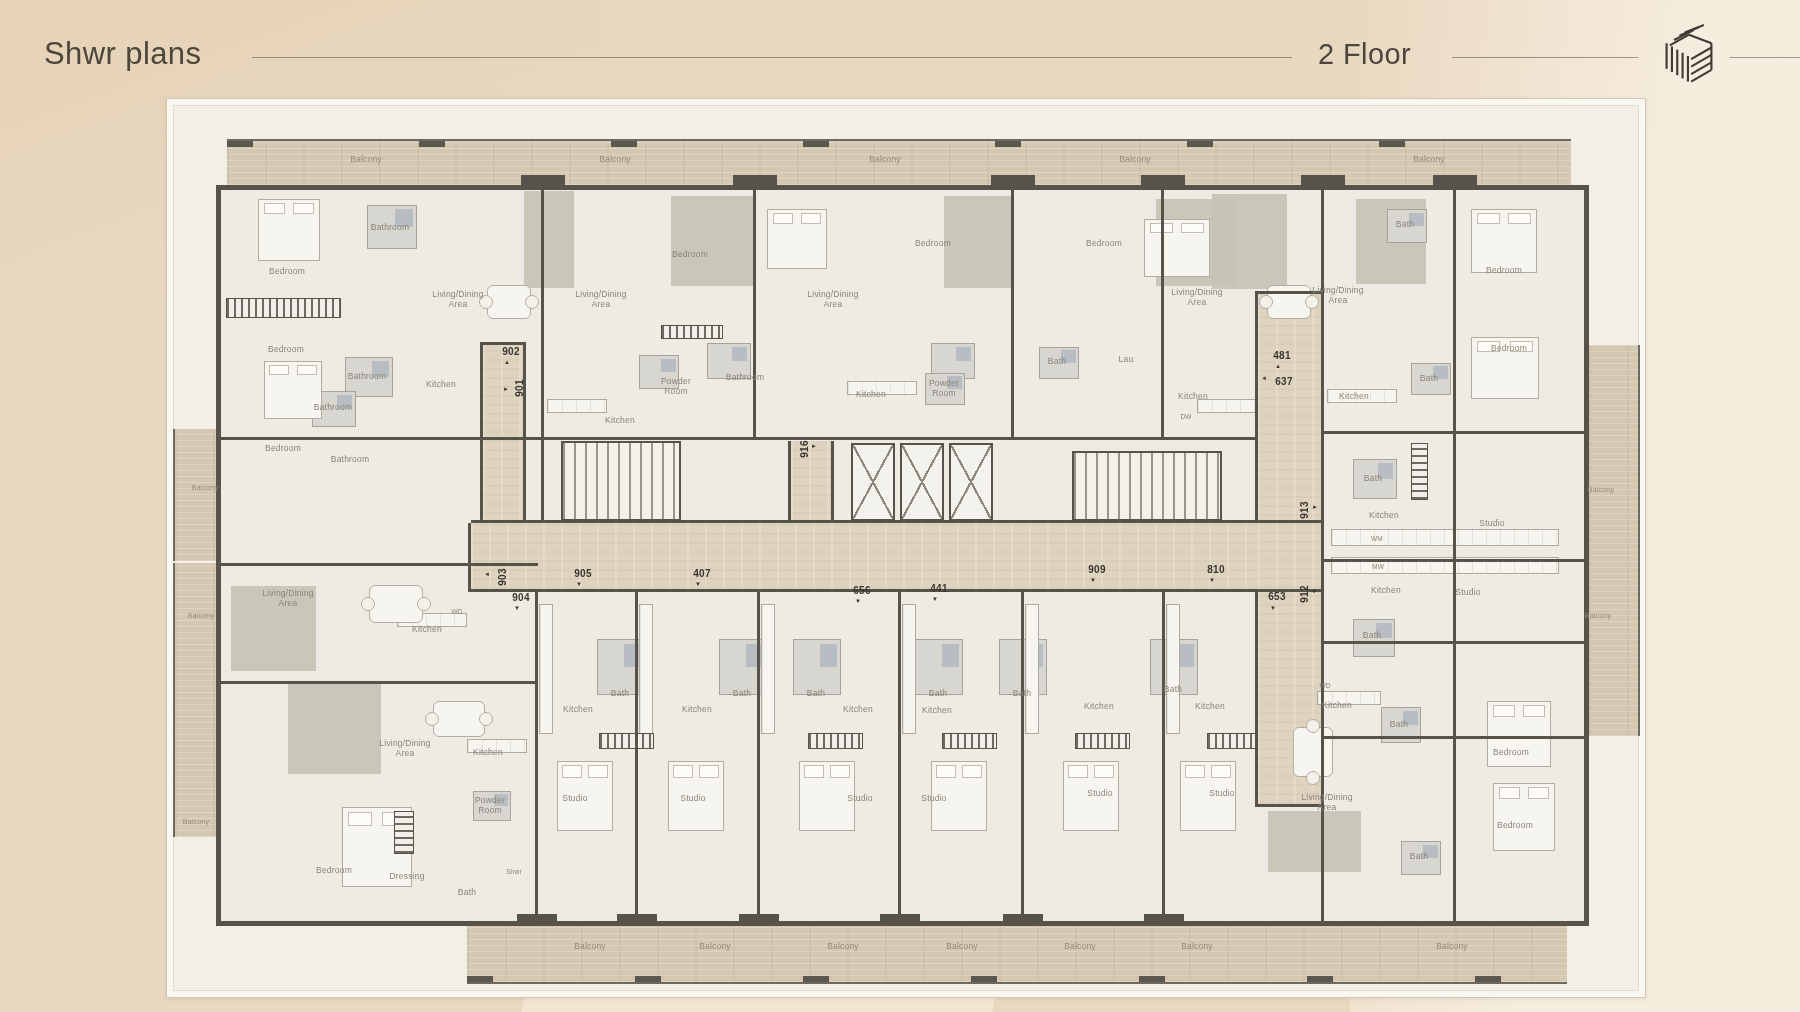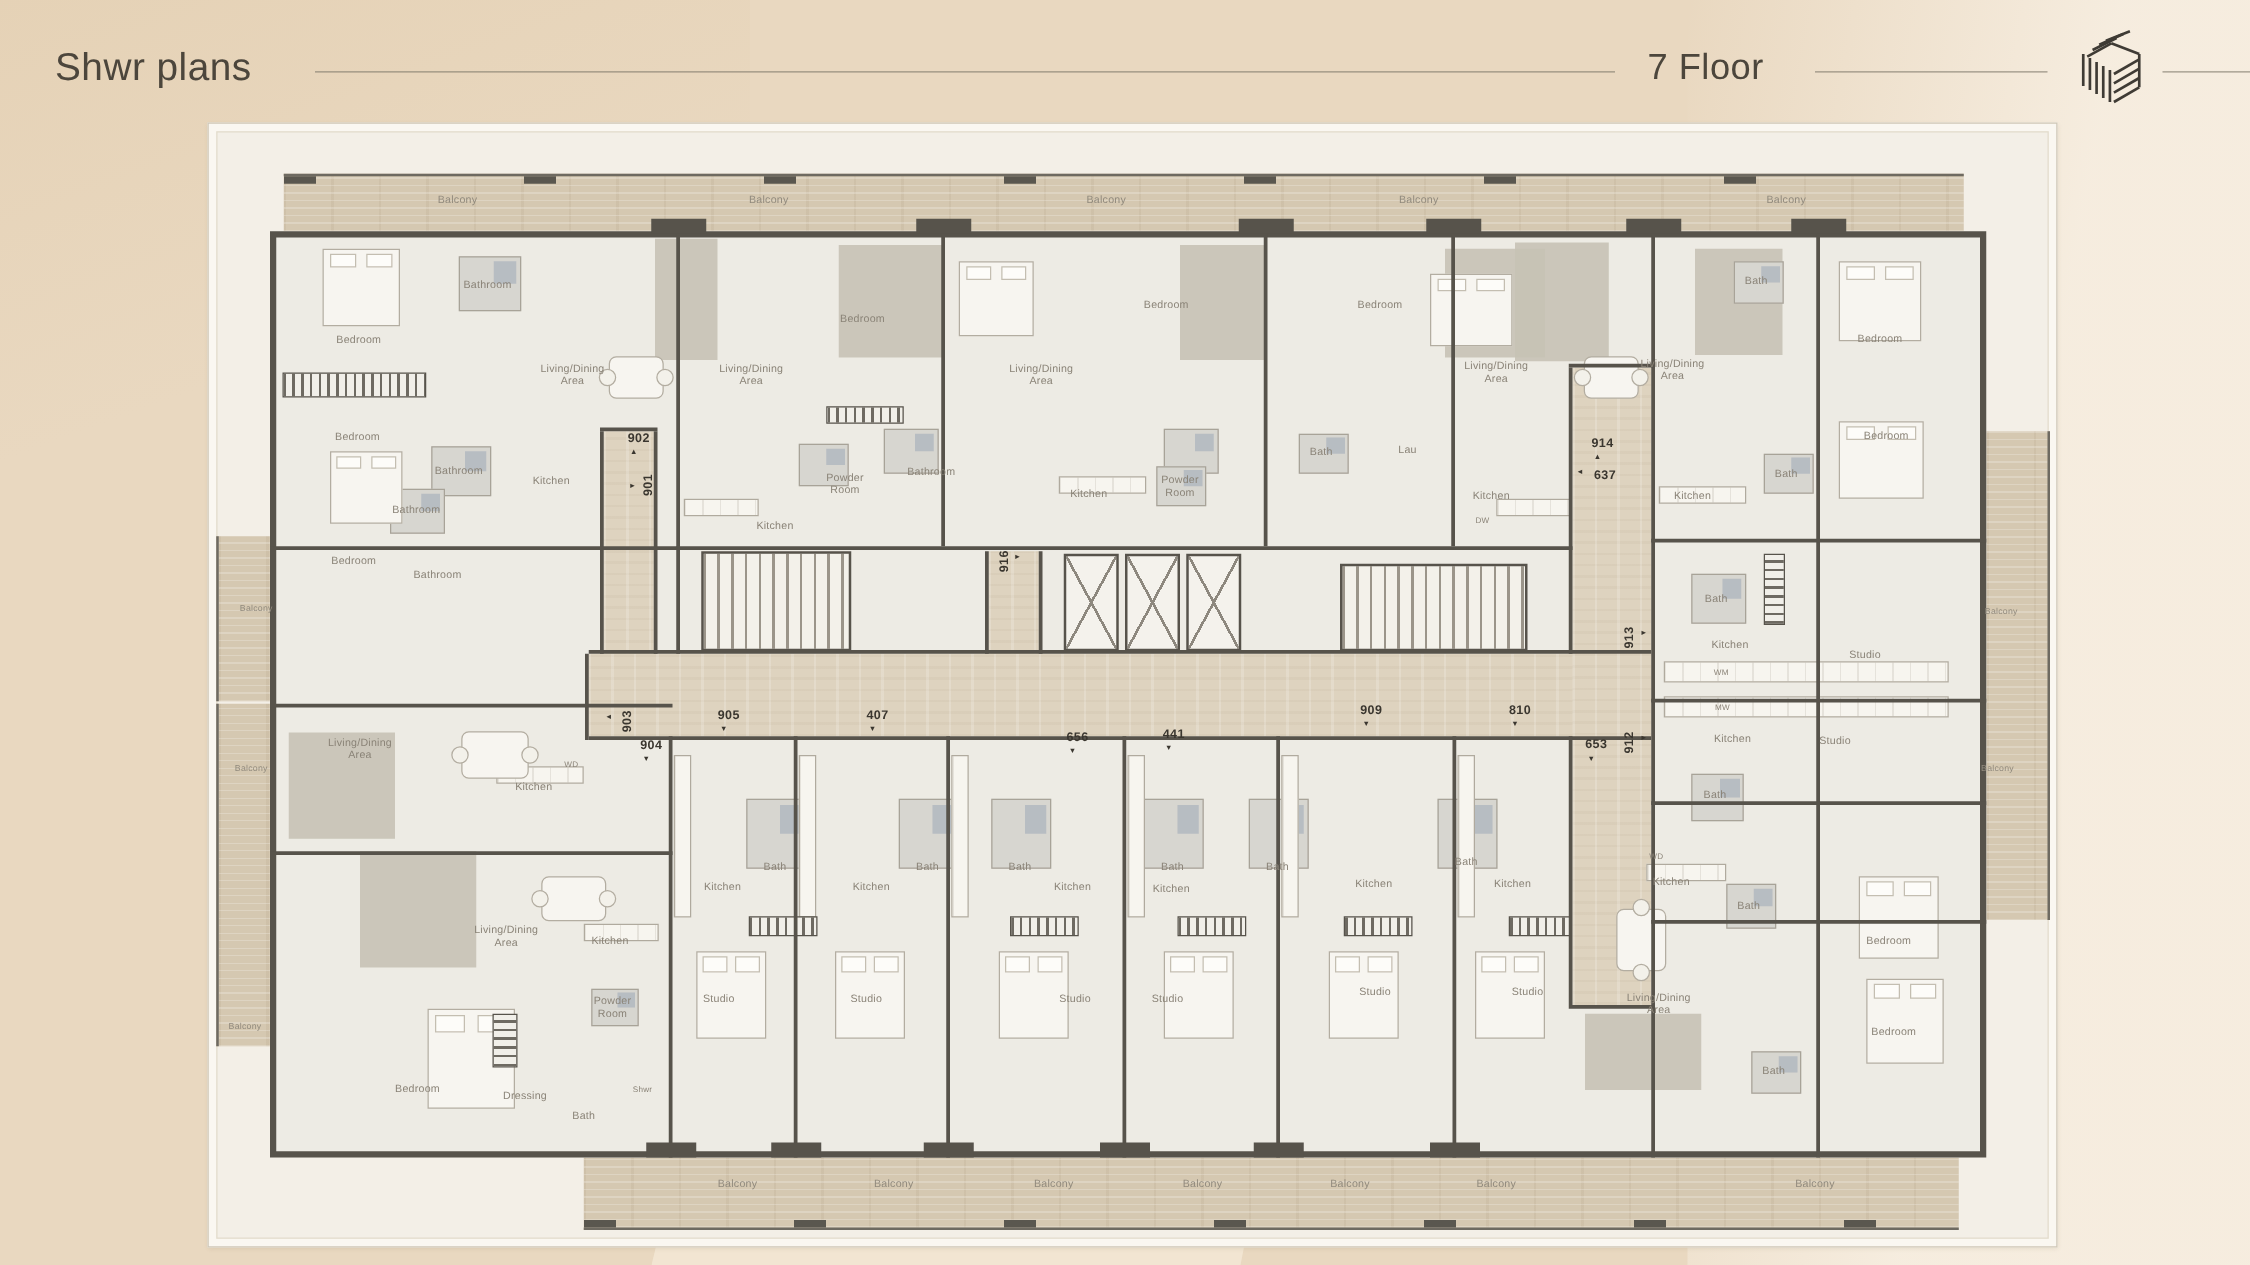--- a/index.html
+++ b/index.html
@@ -82,21 +82,21 @@
 </style>
 </head>
 <body>
 
 <div class="bg-shape bg-b"></div>
 <div class="bg-shape bg-a"></div>
 <div class="bg-shape bg-c"></div>
 
 <div class="hdr-title">Shwr plans</div>
 <div class="hdr-rule r1"></div>
-<div class="hdr-floor">7 Floor</div>
+<div class="hdr-floor">2 Floor</div>
 <div class="hdr-rule r2"></div>
 <div class="logo">
   <svg width="58" height="64" viewBox="0 0 54 60">
     <g stroke="#3f3b35" stroke-width="2" fill="none">
       <line x1="9" y1="20" x2="27" y2="10"></line>
         <line x1="13" y1="15" x2="31" y2="6"></line>
       <line x1="18" y1="11" x2="36" y2="3"></line>
         <line x1="23" y1="8" x2="41" y2="1"></line>
       <line x1="27" y1="10" x2="48" y2="18"></line>
       <line x1="6" y1="18" x2="6" y2="42"></line>
@@ -337,21 +337,21 @@
     <div class="room-label" style="left: 934px; top: 799px; transform: translate(-50%, -50%) rotate(0deg);">Studio</div>
     <div class="room-label" style="left: 1100px; top: 794px; transform: translate(-50%, -50%) rotate(0deg);">Studio</div>
     <div class="room-label" style="left: 1222px; top: 794px; transform: translate(-50%, -50%) rotate(0deg);">Studio</div>
     <div class="room-label" style="left: 288px; top: 599px; width: 70px; white-space: normal; transform: translate(-50%, -50%) rotate(0deg);">Living/Dining Area</div>
     <div class="room-label" style="left: 427px; top: 630px; transform: translate(-50%, -50%) rotate(0deg);">Kitchen</div>
     <div class="room-label" style="left: 457px; top: 612px; font-size: 6.5px; transform: translate(-50%, -50%) rotate(0deg);">WD</div>
     <div class="room-label" style="left: 405px; top: 749px; width: 70px; white-space: normal; transform: translate(-50%, -50%) rotate(0deg);">Living/Dining Area</div>
     <div class="room-label" style="left: 488px; top: 753px; transform: translate(-50%, -50%) rotate(0deg);">Kitchen</div>
     <div class="room-label" style="left: 490px; top: 806px; width: 44px; white-space: normal; transform: translate(-50%, -50%) rotate(0deg);">Powder Room</div>
     <div class="room-label" style="left: 334px; top: 871px; transform: translate(-50%, -50%) rotate(0deg);">Bedroom</div>
-    <div class="room-label" style="left: 420px; top: 877px; transform: translate(-50%, -50%) rotate(0deg);">Dressing</div>
+    <div class="room-label" style="left: 407px; top: 877px; transform: translate(-50%, -50%) rotate(0deg);">Dressing</div>
     <div class="room-label" style="left: 467px; top: 893px; transform: translate(-50%, -50%) rotate(0deg);">Bath</div>
     <div class="room-label" style="left: 514px; top: 872px; font-size: 6.5px; transform: translate(-50%, -50%) rotate(0deg);">Shwr</div>
   </div>
 <div class="layer" id="labels-units">
     <div class="unit-number" style="left: 519px; top: 388px; transform: translate(-50%, -50%) rotate(-90deg);">901</div>
     <div class="unit-arrow" style="left: 506px; top: 389px; transform: translate(-50%, -50%);">►</div>
     <div class="unit-number" style="left: 511px; top: 351px; transform: translate(-50%, -50%) rotate(0deg);">902</div>
     <div class="unit-arrow" style="left: 507px; top: 362px; transform: translate(-50%, -50%);">▲</div>
     <div class="unit-number" style="left: 502px; top: 577px; transform: translate(-50%, -50%) rotate(-90deg);">903</div>
     <div class="unit-arrow" style="left: 487px; top: 574px; transform: translate(-50%, -50%);">◄</div>
@@ -368,19 +368,19 @@
     <div class="unit-number" style="left: 1097px; top: 569px; transform: translate(-50%, -50%) rotate(0deg);">909</div>
     <div class="unit-arrow" style="left: 1093px; top: 580px; transform: translate(-50%, -50%);">▼</div>
     <div class="unit-number" style="left: 1216px; top: 569px; transform: translate(-50%, -50%) rotate(0deg);">810</div>
     <div class="unit-arrow" style="left: 1212px; top: 580px; transform: translate(-50%, -50%);">▼</div>
     <div class="unit-number" style="left: 1277px; top: 596px; transform: translate(-50%, -50%) rotate(0deg);">653</div>
     <div class="unit-arrow" style="left: 1273px; top: 608px; transform: translate(-50%, -50%);">▼</div>
     <div class="unit-number" style="left: 1304px; top: 594px; transform: translate(-50%, -50%) rotate(-90deg);">912</div>
     <div class="unit-arrow" style="left: 1315px; top: 591px; transform: translate(-50%, -50%);">►</div>
     <div class="unit-number" style="left: 1304px; top: 510px; transform: translate(-50%, -50%) rotate(-90deg);">913</div>
     <div class="unit-arrow" style="left: 1315px; top: 507px; transform: translate(-50%, -50%);">►</div>
-    <div class="unit-number" style="left: 1282px; top: 355px; transform: translate(-50%, -50%) rotate(0deg);">914</div>
+    <div class="unit-number" style="left: 1282px; top: 355px; transform: translate(-50%, -50%) rotate(0deg);">481</div>
     <div class="unit-arrow" style="left: 1278px; top: 366px; transform: translate(-50%, -50%);">▲</div>
     <div class="unit-number" style="left: 1284px; top: 381px; transform: translate(-50%, -50%) rotate(0deg);">637</div>
     <div class="unit-arrow" style="left: 1264px; top: 378px; transform: translate(-50%, -50%);">◄</div>
     <div class="unit-number" style="left: 804px; top: 449px; transform: translate(-50%, -50%) rotate(-90deg);">916</div>
     <div class="unit-arrow" style="left: 814px; top: 446px; transform: translate(-50%, -50%);">►</div>
   </div>
 
 </body></html>

